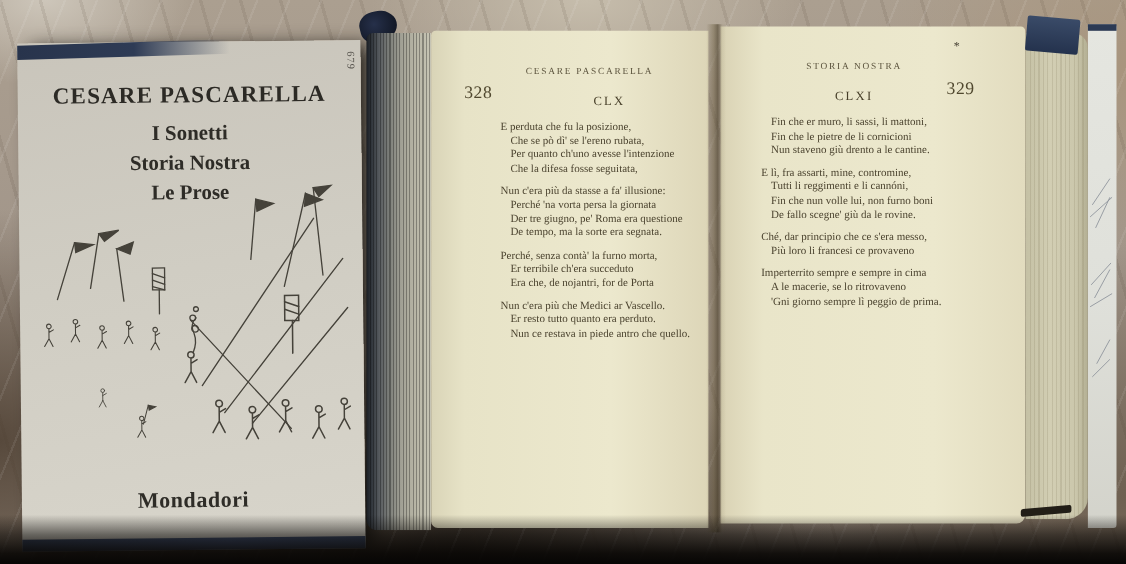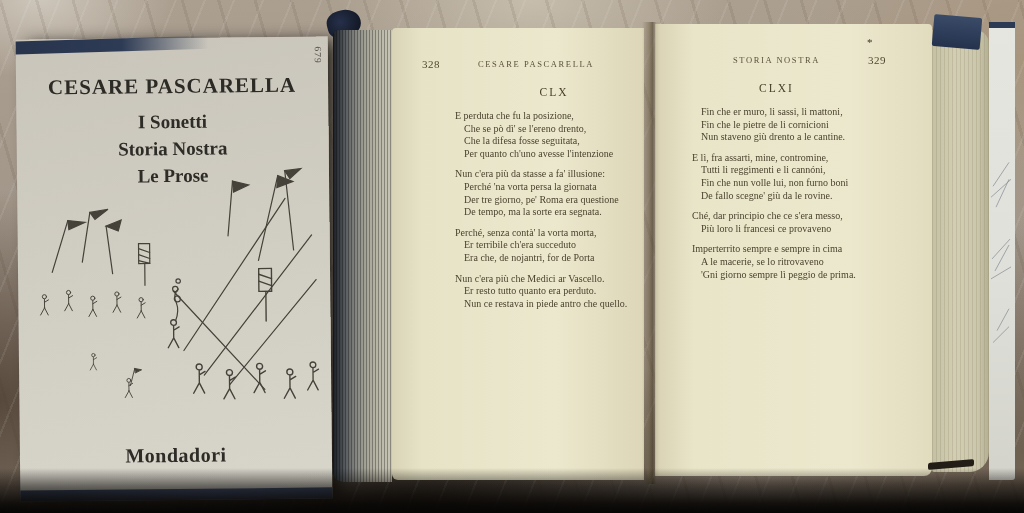--- a/index.html
+++ b/index.html
@@ -72,21 +72,21 @@
     background:linear-gradient(180deg,#3a4b68,#24324d);transform:rotate(5deg);
     border-radius:2px;z-index:1;}
   .back-flap{position:absolute;left:656px;top:0;bottom:4px;width:26px;z-index:2;
     background:linear-gradient(180deg,#e5e6e0 0%,#dfe0da 55%,#d3d3cb 100%);
     border-radius:0 3px 3px 0;}
   .back-flap::before{content:"";position:absolute;top:0;left:0;right:0;height:6px;
     background:#2c3a54;}
   .flap-sketch{position:absolute;inset:0;width:100%;height:100%;}
 
   
-  .pn{position:absolute;top:30px;font-size:11px;letter-spacing:.5px;color:#50482f;font-family:Liberation Serif, serif;}
+  .pn{position:absolute;top:48px;font-size:16px;letter-spacing:.5px;color:#50482f;font-family:Liberation Serif, serif;}
   .pn-left{left:30px;}
   .pn-right{right:46px;}
   .rh{position:absolute;top:31px;left:0;right:0;text-align:center;
     font-size:8.5px;letter-spacing:1.6px;color:#5a523c;}
   .rh-left{padding-left:36px;}
   .rh-right{padding-right:34px;}
   .printer-mark{position:absolute;top:12px;left:212px;font-size:11px;color:#3a3428;}
   .poem-number{position:absolute;top:58px;left:0;right:0;text-align:center;
     font-size:11.5px;letter-spacing:2px;color:#463e28;}
   .pnum-left{padding-left:44px;margin-left:28px;}
@@ -191,32 +191,32 @@
     <div class="board-corner"></div>
     <div class="edges-left"></div>
 
     <div class="page page-left">
       <div class="pn pn-left">328</div>
       <div class="rh rh-left">CESARE PASCARELLA</div>
       <div class="poem-number pnum-left">CLX</div>
       <div class="poem poem-left">
           <div class="stanza">
             <div class="pline">E perduta che fu la posizione,</div>
-            <div class="pline ind">Che se pò dì' se l'ereno drento,</div>
+            <div class="pline ind">Che se pò dì' se l'ereno rubata,</div>
+            <div class="pline ind">Per quanto ch'uno avesse l'intenzione</div>
             <div class="pline ind">Che la difesa fosse seguitata,</div>
-            <div class="pline ind">Per quanto ch'uno avesse l'intenzione</div>
           </div>
           <div class="stanza">
             <div class="pline">Nun c'era più da stasse a fa' illusione:</div>
             <div class="pline ind">Perché 'na vorta persa la giornata</div>
-            <div class="pline ind">Der tre giorno, pe' Roma era questione</div>
+            <div class="pline ind">Der tre giugno, pe' Roma era questione</div>
             <div class="pline ind">De tempo, ma la sorte era segnata.</div>
           </div>
           <div class="stanza">
-            <div class="pline">Perché, senza contà' la vorta morta,</div>
+            <div class="pline">Perché, senza contà' la furno morta,</div>
             <div class="pline ind">Er terribile ch'era succeduto</div>
             <div class="pline ind">Era che, de nojantri, for de Porta</div>
           </div>
           <div class="stanza">
             <div class="pline">Nun c'era più che Medici ar Vascello.</div>
             <div class="pline ind">Er resto tutto quanto era perduto.</div>
             <div class="pline ind">Nun ce restava in piede antro che quello.</div>
           </div>
         </div>
     </div>

